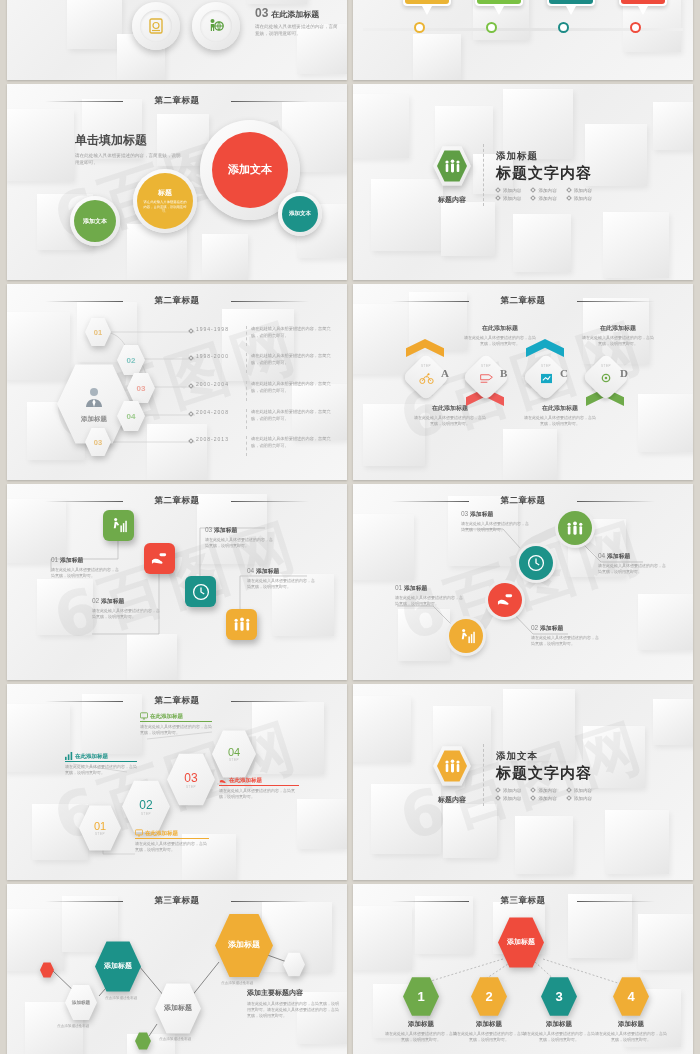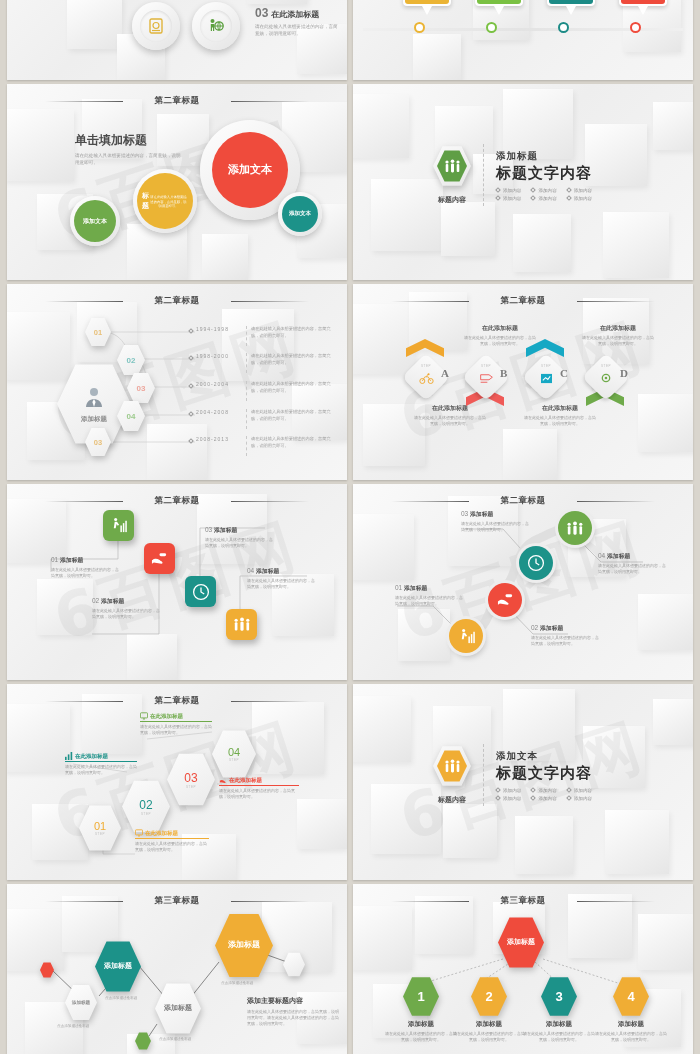--- a/index.html
+++ b/index.html
@@ -183,21 +183,21 @@
       <div class="p cn" style="font-size:4.6px;margin-top:3px">请在此处输入具体想要描述的内容，言简意赅，说明用意即可。</div>
     </div>
 
     <div class="z ring" style="left:193px;top:36px;width:100px;height:100px">
       <div class="circ cn" style="width:76px;height:76px;background:#ef4b3c;font-size:11px;line-height:1.25">
         <span>添加文本</span>
       </div>
     </div>
 
     <div class="z ring" style="left:126px;top:85px;width:64px;height:64px">
-      <div class="circ cn" style="width:56px;height:56px;background:#ebb434;flex-direction:row;padding:5px">
+      <div class="circ cn" style="width:56px;height:56px;background:#ebb434;flex-direction:column;padding:5px">
         <span style="font-size:7px">标题</span>
         <span style="font-size:3.3px;font-weight:normal;line-height:1.5;margin-top:2px;opacity:.92">请在此处输入具体想要描述的内容，言简意赅，说明用意即可。</span>
       </div>
     </div>
 
     <div class="z ring" style="left:63px;top:112px;width:50px;height:50px">
       <div class="circ cn" style="width:42px;height:42px;background:#6faa4a;font-size:6px;line-height:1.3">
         <span>添加文本</span>
       </div>
     </div>
@@ -781,21 +781,21 @@
     </div>
     <div class="z cn" style="left:214px;top:97px;font-size:3.6px;color:#9e9e9e">点击添加描述性标题</div>
 
     <div class="z hexw" style="left:276px;top:68px">
       <div class="hex" style="width:22px;height:25px;background:linear-gradient(150deg,#ffffff,#e8e8e8)"></div>
     </div>
     <div class="z hexw" style="left:128px;top:148px">
       <div class="hex" style="width:16px;height:18px;background:#6faa4a"></div>
     </div>
 
-    <div class="z" style="left:240px;top:112px;width:94px">
+    <div class="z" style="left:240px;top:104px;width:94px">
       <div class="h cn" style="font-size:7px;color:#4b4b4b">添加主要标题内容</div>
       <div class="p cn" style="font-size:4px;margin-top:3px">请在此处输入具体想要描述的内容，言简意赅，说明用意即可。请在此处输入具体想要描述的内容，言简意赅，说明用意即可。</div>
     </div>
   </div>
 
   <div class="slide">
     <div class="bg">
       <i style="left:-5px;top:22px;width:64px;height:64px"></i>
       <i style="left:62px;top:12px;width:58px;height:58px"></i>
       <i style="left:140px;top:18px;width:52px;height:52px"></i>

